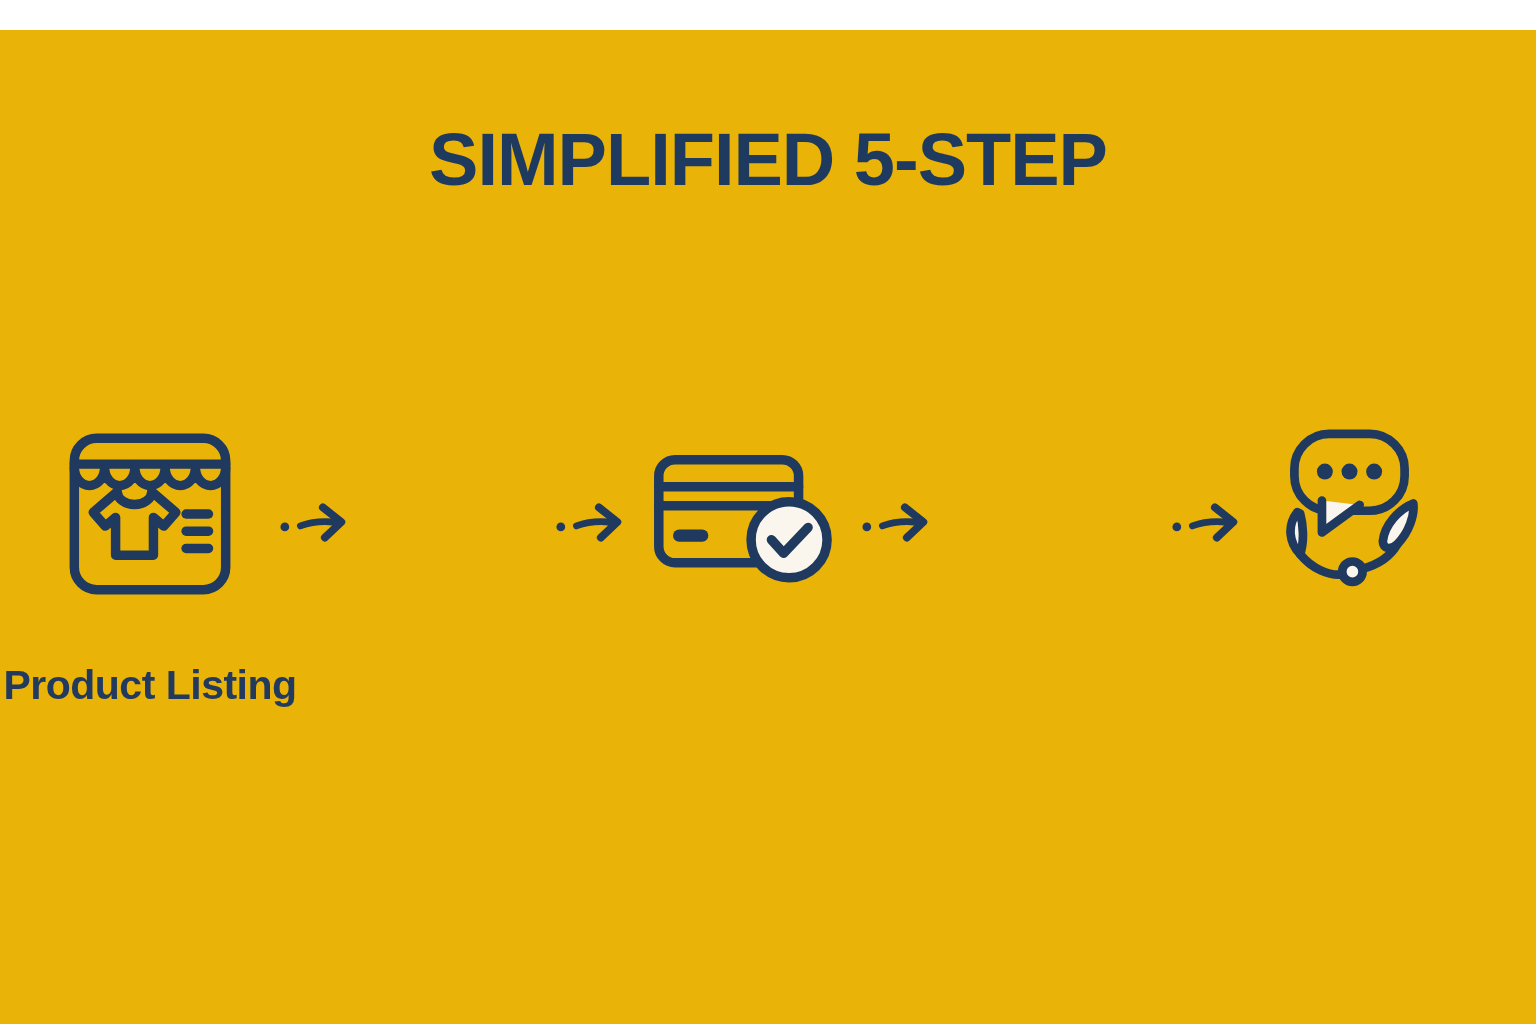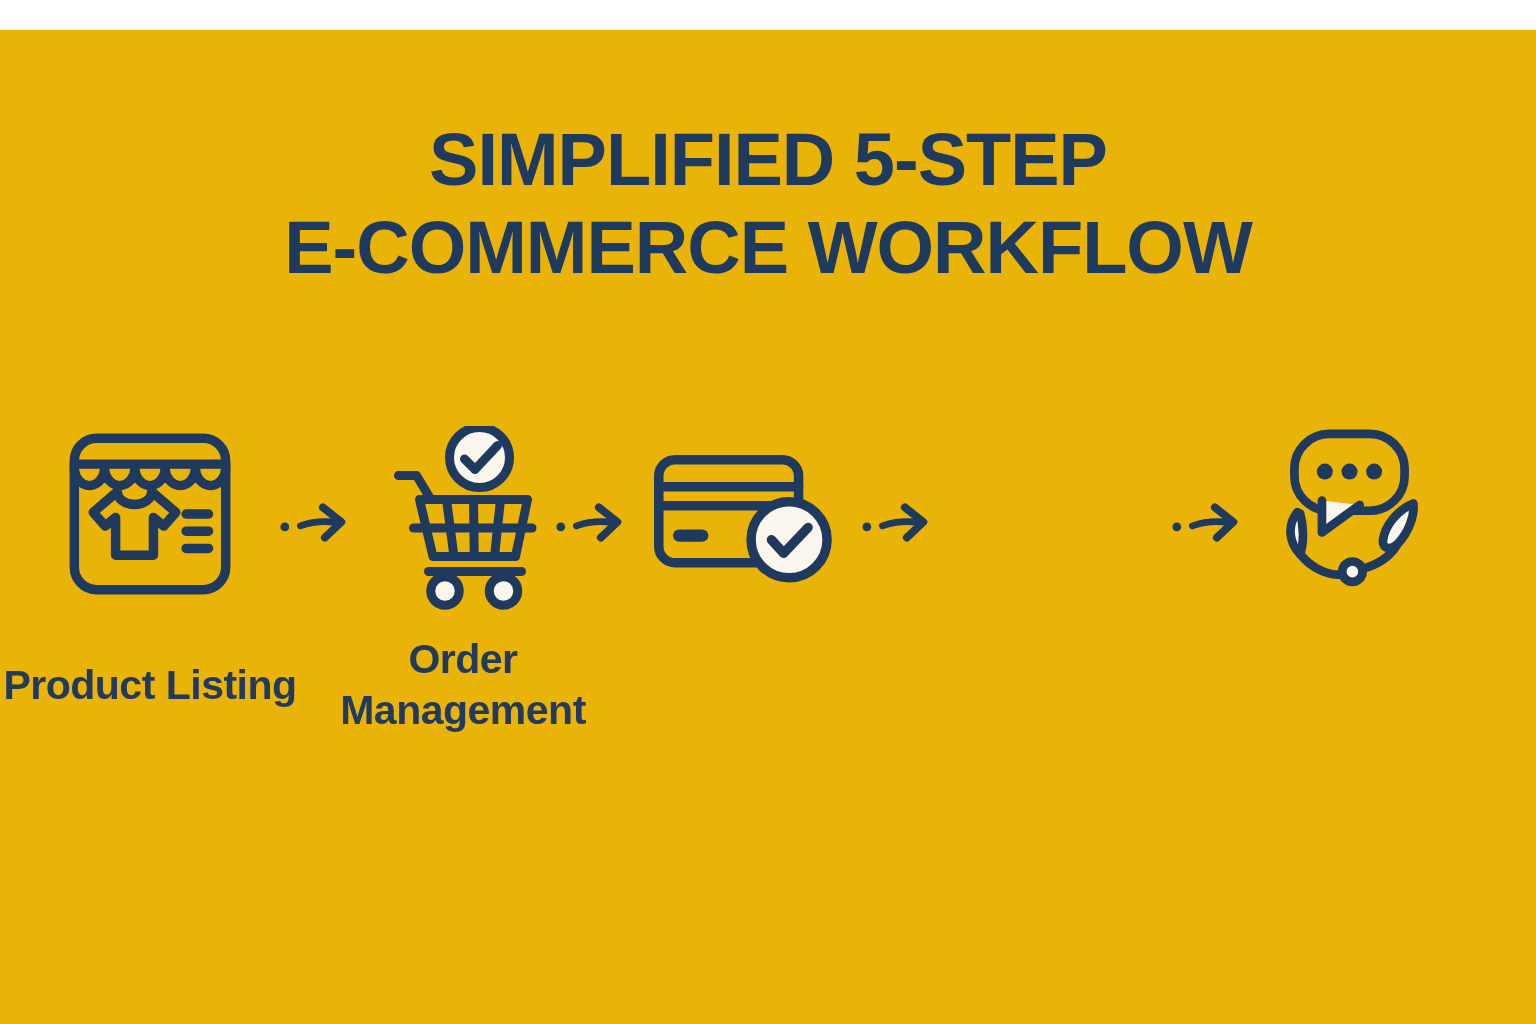--- a/index.html
+++ b/index.html
@@ -44,21 +44,20 @@
   }
   svg{stroke:currentColor;fill:none;stroke-linecap:round;stroke-linejoin:round;}
 </style>
 </head>
 <body>
 
 <div class="canvas">
 
   <div class="title">
     <div>SIMPLIFIED 5-STEP</div>
-    <div>E-COMMERCE WORKFLOW</div>
   </div>
 
   <div class="step" style="left:-10px;">
     <svg class="icon" style="left:74px;top:18px;" width="172" height="172" viewBox="0 0 100 100" stroke-width="5.5">
       <rect x="6" y="6" width="88" height="88" rx="13"></rect>
       <line x1="6" y1="21" x2="94" y2="21"></line>
       <path d="M6,23 a8.8,10.5 0 0 0 17.6,0 a8.8,10.5 0 0 0 17.6,0 a8.8,10.5 0 0 0 17.6,0 a8.8,10.5 0 0 0 17.6,0 a8.8,10.5 0 0 0 17.6,0"></path>
       <path d="M31,37 L17,49 L24,57 L30,52 L30,74 L52,74 L52,52 L58,57 L65,49 L51,37 A10,7.5 0 0 1 31,37 Z"></path>
       <line x1="71" y1="50" x2="84" y2="50"></line>
       <line x1="71" y1="60" x2="84" y2="60"></line>
@@ -66,36 +65,20 @@
     </svg>
     <div class="label">Product Listing</div>
   </div>
 
   <svg class="connector" style="left:278px;" viewBox="0 0 80 48" stroke-width="7">
     <circle cx="7" cy="29" r="4.5" fill="currentColor" stroke="none"></circle>
     <path d="M23,28 C34,24 45,23 56,24"></path>
     <path d="M46,9 L65,24 L48,40" stroke-width="8"></path>
   </svg>
 
-  <div class="step" style="left:303px;">
-    <svg class="icon" style="left:85px;top:16px;" width="150" height="186" viewBox="0 0 100 124" stroke-width="6">
-      <path d="M7,33 h12 l9,15"></path>
-      <circle cx="61" cy="21" r="20" fill="#FBF6ED"></circle>
-      <path d="M51,22 l7,7 l15,-16"></path>
-      <path d="M21,49 H93 L85,87 H30 Z"></path>
-      <line x1="39" y1="49" x2="44" y2="87"></line>
-      <line x1="57" y1="49" x2="57.5" y2="87"></line>
-      <line x1="75" y1="49" x2="71" y2="87"></line>
-      <line x1="17" y1="68" x2="96" y2="68"></line>
-      <line x1="27" y1="97" x2="89" y2="97"></line>
-      <circle cx="38" cy="110" r="9.5" fill="#FBF6ED"></circle>
-      <circle cx="77" cy="110" r="9.5" fill="#FBF6ED"></circle>
-    </svg>
-    <div class="label">Order Management</div>
-  </div>
 
   <svg class="connector" style="left:554px;" viewBox="0 0 80 48" stroke-width="7">
     <circle cx="7" cy="29" r="4.5" fill="currentColor" stroke="none"></circle>
     <path d="M23,28 C34,24 45,23 56,24"></path>
     <path d="M46,9 L65,24 L48,40" stroke-width="8"></path>
   </svg>
 
   <div class="step" style="left:587px;">
     <svg class="icon" style="left:65px;top:40px;" width="190" height="136" viewBox="0 0 140 100" stroke-width="7">
       <rect x="5" y="7" width="103" height="76" rx="12"></rect>

